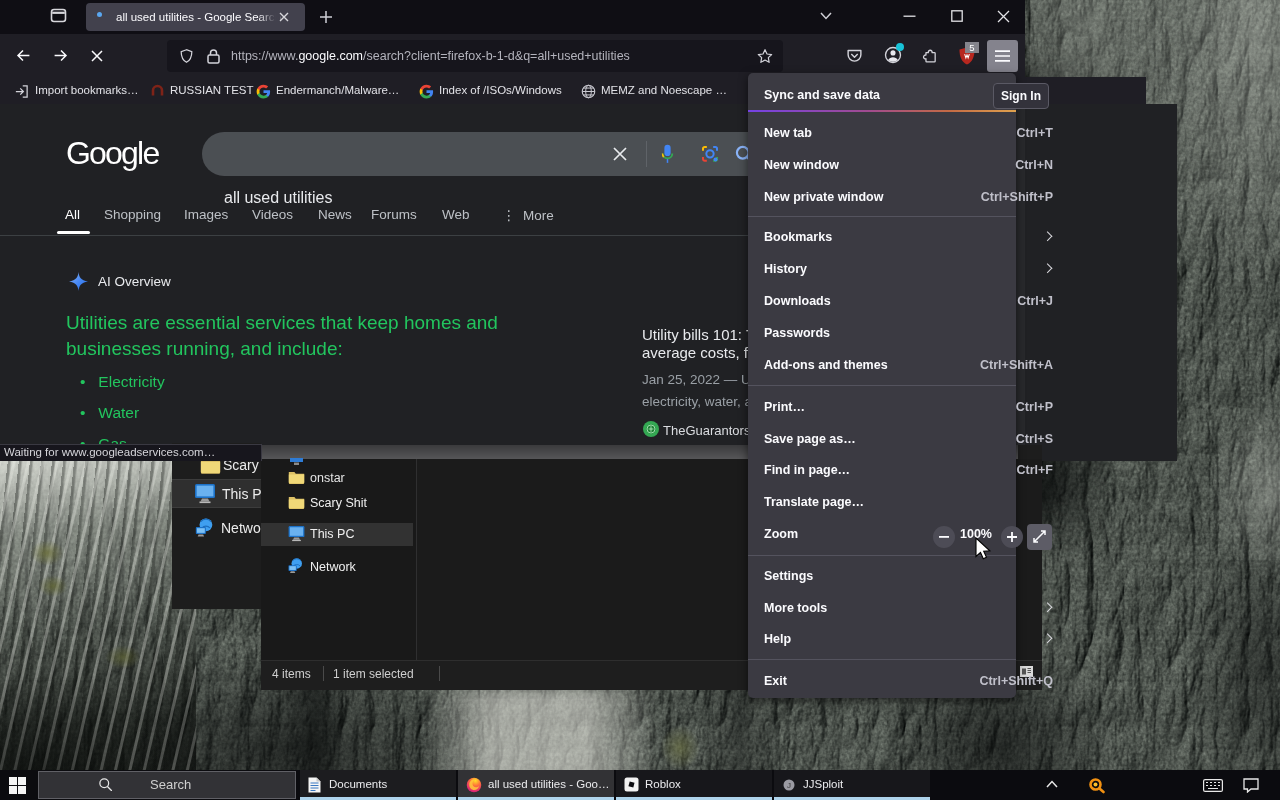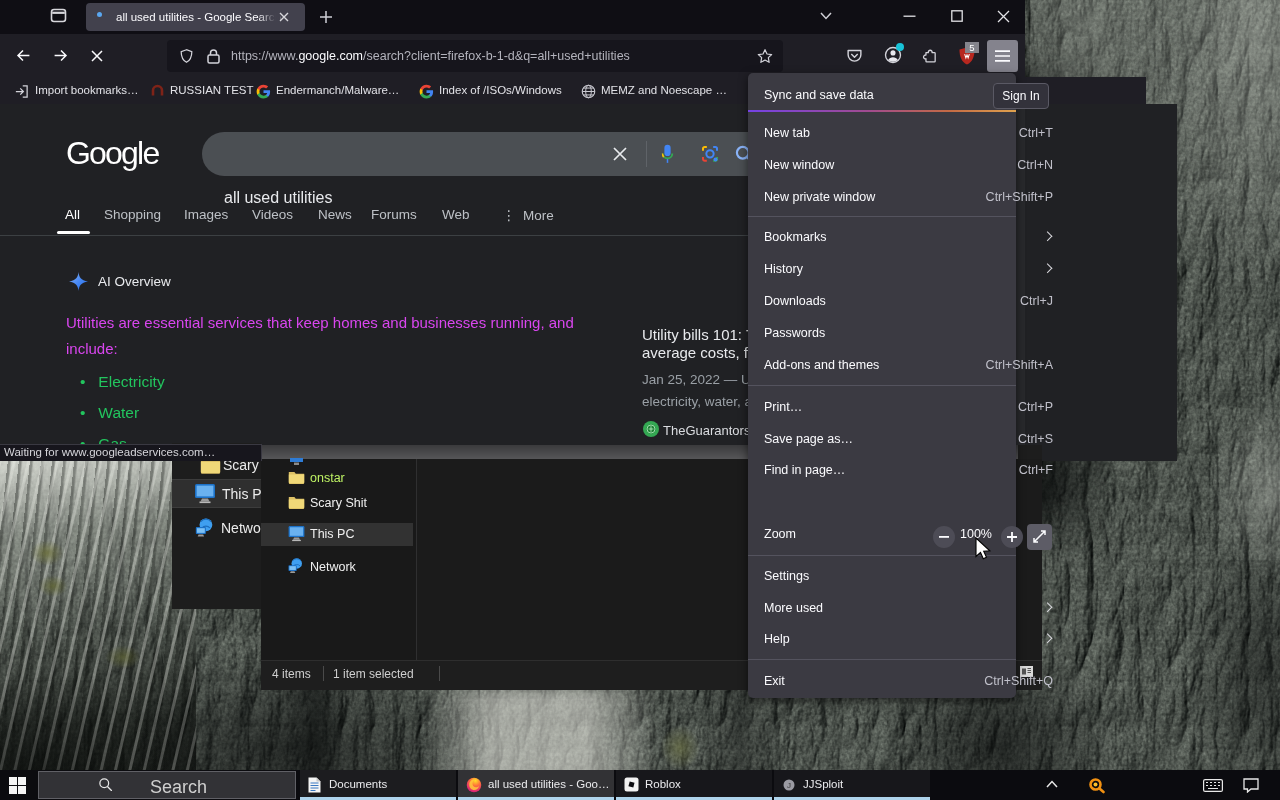--- a/index.html
+++ b/index.html
@@ -15,21 +15,21 @@
   #urlbar { position:absolute; left:167px; top:6px; width:616px; height:32px; background:#16151c; border-radius:4px; }
   #bmbar { position:absolute; left:0; top:77px; width:1146px; height:27px; background:#1f1e25; }
   .bm { position:absolute; top:5px; height:17px; color:#e2e2e7; font-size:11.5px; line-height:17px; white-space:nowrap; }
   #gpage { position:absolute; left:0; top:104px; width:1177px; height:357px; background:#202124; overflow:hidden; }
   .ico { position:absolute; }
   #rstrip { left:1016px; top:84px; width:26px; height:361px; background:#131314; z-index:5; }
   #bgexp { left:172px; top:443px; width:89px; height:166px; background:#1d1d1d; z-index:11; overflow:hidden; }
   #fexp { left:261px; top:445px; width:781px; height:245px; background:#191919; z-index:12; overflow:hidden; }
   #tooltip { left:0; top:444px; width:262px; height:17px; background:#17161d; border-top:1px solid #3a3942; border-right:1px solid #3a3942; color:#d5d5da; font-size:11.5px; line-height:15px; padding-left:4px; z-index:13; white-space:nowrap; overflow:hidden;}
   #ffmenu { left:748px; top:73px; width:268px; height:625px; background:#3b3a42; border-radius:5px; box-shadow:0 3px 10px rgba(0,0,0,.55); color:#fbfbfe; font-size:12.5px; z-index:20; }
-  .mrow { position:absolute; left:0; width:317px; height:32px; }
+  .mrow { position:absolute; left:0; width:317px; height:32px;font-weight:bold; }
   .mlabel { position:absolute; left:16px; top:50%; transform:translateY(-50%); white-space:nowrap; }
   .mkey { position:absolute; right:12px; top:50%; transform:translateY(-50%); color:#c0c0ca; }
   .mchev { position:absolute; right:14px; top:50%; width:7px; height:7px; border-top:1.4px solid #d9d9de; border-right:1.4px solid #d9d9de; transform:translateY(-60%) rotate(45deg); }
   .msep { position:absolute; left:0; width:268px; height:0; border-top:1px solid #54535e; }
   #taskbar { left:0; top:770px; width:1280px; height:30px; background:#0b0b0f; z-index:30; }
   .tbtn { position:absolute; top:0; height:30px; color:#ebebee; font-size:11.5px; }
   svg { display:block; }
 </style>
 </head>
 <body>
@@ -223,21 +223,21 @@
         <defs>
           <linearGradient id="aig" x1="0" y1="0" x2="1" y2="1">
             <stop offset="0" stop-color="#8ab4f8"></stop>
             <stop offset="0.55" stop-color="#4285f4"></stop>
             <stop offset="1" stop-color="#2b6de0"></stop>
           </linearGradient>
         </defs>
         <path fill="url(#aig)" d="M10 0 C10.6 5.6 12.4 8.6 20 10 C12.4 11.4 10.6 14.4 10 20 C9.4 14.4 7.6 11.4 0 10 C7.6 8.6 9.4 5.6 10 0 Z"></path>
       </svg>
     <div class="abs" style="left:98px;top:170px;font-size:13.5px;color:#e8eaed;">AI Overview</div>
-    <div class="abs" style="left:66px;top:206px;width:510px;font-size:15px;line-height:25.5px;color:#d946ef;">Utilities are essential services that keep homes and businesses running, and include:</div>
+    <div class="abs" style="left:66px;top:206px;width:510px;font-size:19px;line-height:25.5px;color:#22c55e;">Utilities are essential services that keep homes and businesses running, and include:</div>
     <div class="abs" style="left:80px;top:262px;font-size:15.5px;line-height:31px;color:#22c55e;">
       <div>•&nbsp;&nbsp;&nbsp;Electricity</div>
       <div>•&nbsp;&nbsp;&nbsp;Water</div>
       <div>•&nbsp;&nbsp;&nbsp;Gas</div>
     </div>
     <div class="abs" style="left:642px;top:222px;font-size:15px;color:#e8eaed;white-space:nowrap">Utility bills 101: Tips,</div>
     <div class="abs" style="left:642px;top:240px;font-size:15px;color:#e8eaed;white-space:nowrap">average costs, fees, and more</div>
     <div class="abs" style="left:642px;top:268px;font-size:13.5px;color:#9aa0a6;white-space:nowrap">Jan 25, 2022 — Utility bills commonly</div>
     <div class="abs" style="left:642px;top:290px;font-size:13.5px;color:#9aa0a6;white-space:nowrap">electricity, water, and gas. Average</div>
     <div class="abs" style="left:643px;top:317px;width:16px;height:16px;border-radius:50%;background:#34a853;"></div>
@@ -288,21 +288,21 @@
   <svg class="ico" style="left:29px;top:13px" width="13" height="7" viewBox="0 0 13 7">
       <rect x="0" y="0" width="13" height="4" fill="#2e7cd6"></rect>
       <rect x="4" y="4.5" width="5" height="2.5" fill="#8a8a8a"></rect>
     </svg>
   <div class="abs" style="left:27px;top:25px">
     <svg width="17" height="14" viewBox="0 0 24 20">
         <path d="M1 3 h8 l2 2.5 h12 v13 a1.5 1.5 0 0 1 -1.5 1.5 h-19 a1.5 1.5 0 0 1 -1.5 -1.5 Z" fill="#dcc065"></path>
         <path d="M1 6.5 h22 v11 a1.5 1.5 0 0 1 -1.5 1.5 h-19 a1.5 1.5 0 0 1 -1.5 -1.5 Z" fill="#f0d878"></path>
       </svg>
   </div>
-  <div class="abs" style="left:49px;top:26px;font-size:12.5px;color:#bef264">onstar</div>
+  <div class="abs" style="left:49px;top:26px;font-size:12.5px;color:#e5e5e5">onstar</div>
   <div class="abs" style="left:27px;top:50px">
     <svg width="17" height="14" viewBox="0 0 24 20">
         <path d="M1 3 h8 l2 2.5 h12 v13 a1.5 1.5 0 0 1 -1.5 1.5 h-19 a1.5 1.5 0 0 1 -1.5 -1.5 Z" fill="#dcc065"></path>
         <path d="M1 6.5 h22 v11 a1.5 1.5 0 0 1 -1.5 1.5 h-19 a1.5 1.5 0 0 1 -1.5 -1.5 Z" fill="#f0d878"></path>
       </svg>
   </div>
   <div class="abs" style="left:49px;top:51px;font-size:12.5px;color:#f0f0f0">Scary Shit</div>
   <div class="abs" style="left:0;top:78px;width:152px;height:23px;background:#323232"></div>
   <svg class="ico" style="left:26px;top:80px" width="19" height="17" viewBox="0 0 24 21">
       <rect x="2" y="1" width="20" height="14" rx="1.5" fill="#1c71c7"></rect>
@@ -381,20 +381,23 @@
       <span class="mkey">Ctrl+P</span>
     </div>
   <div class="mrow" style="top:350px">
       <span class="mlabel">Save page as…</span>
       <span class="mkey">Ctrl+S</span>
     </div>
   <div class="mrow" style="top:381px">
       <span class="mlabel">Find in page…</span>
       <span class="mkey">Ctrl+F</span>
     </div>
+  <div class="mrow" style="top:413px">
+      <span class="mlabel">Translate page…</span>
+    </div>
   <div class="mrow" style="top:445px">
       <span class="mlabel">Zoom</span>
     <div class="abs" style="right:110px;top:8px;width:22px;height:22px;border-radius:50%;background:#4d4c56"></div>
     <svg class="ico" style="right:116px;top:18px" width="10" height="2">
         <rect width="10" height="1.8" fill="#fbfbfe"></rect>
       </svg>
     <span class="abs" style="right:73px;top:50%;transform:translateY(-50%);color:#fbfbfe">100%</span>
     <div class="abs" style="right:42px;top:8px;width:22px;height:22px;border-radius:50%;background:#4d4c56"></div>
     <svg class="ico" style="right:48px;top:14px" width="10" height="10">
         <path d="M5 0 V10 M0 5 H10" stroke="#fbfbfe" stroke-width="1.8"></path>
@@ -402,21 +405,21 @@
     <div class="abs" style="right:13px;top:6px;width:25px;height:26px;border-radius:4px;background:#5d5c66"></div>
     <svg class="ico" style="right:19px;top:12px" width="13" height="13">
         <path d="M8 1 H12 V5 M12 1 L1 12 M1 8 V12 H5" stroke="#fbfbfe" stroke-width="1.5" fill="none"></path>
       </svg>
   </div>
   <div class="msep" style="top:482px"></div>
   <div class="mrow" style="top:487px">
       <span class="mlabel">Settings</span>
     </div>
   <div class="mrow" style="top:519px">
-      <span class="mlabel">More used</span>
+      <span class="mlabel">More tools</span>
       <span class="mchev"></span>
     </div>
   <div class="mrow" style="top:550px">
       <span class="mlabel">Help</span>
       <span class="mchev"></span>
     </div>
   <div class="msep" style="top:586px"></div>
   <div class="mrow" style="top:592px">
       <span class="mlabel">Exit</span>
       <span class="mkey">Ctrl+Shift+Q</span>
@@ -432,21 +435,21 @@
       <rect x="0" y="0" width="8" height="8" fill="#f5f5f5"></rect>
       <rect x="9" y="0" width="8" height="8" fill="#f5f5f5"></rect>
       <rect x="0" y="9" width="8" height="8" fill="#f5f5f5"></rect>
       <rect x="9" y="9" width="8" height="8" fill="#f5f5f5"></rect>
     </svg>
   <div class="abs" style="left:38px;top:1px;width:258px;height:28px;background:#323236;border:1px solid #606066;"></div>
   <svg class="ico" style="left:98px;top:7px;z-index:31" width="15" height="15" viewBox="0 0 24 24">
       <circle cx="10" cy="10" r="7" fill="none" stroke="#e8e8e8" stroke-width="2"></circle>
       <path d="M15.5 15.5 L21.5 21.5" stroke="#e8e8e8" stroke-width="2" stroke-linecap="round"></path>
     </svg>
-  <div class="abs" style="left:150px;top:7px;font-size:18px;color:#cfcfcf">Search</div>
+  <div class="abs" style="left:150px;top:7px;font-size:13px;color:#cfcfcf">Search</div>
   <div class="tbtn" style="left:300px;width:156px;background:rgba(255,255,255,0.07);border-bottom:3px solid #aed4ec">
     <svg class="ico" style="left:8px;top:7px" width="13" height="16" viewBox="0 0 13 16">
         <path d="M0.5 0.5 h8 l4 4 v11 h-12 Z" fill="#f5f5f5"></path>
         <path d="M8.5 0.5 l4 4 h-4 Z" fill="#c9c9c9"></path>
         <path d="M2.5 6 h8 M2.5 8.5 h8 M2.5 11 h8 M2.5 13.5 h5" stroke="#3a78c2" stroke-width="1"></path>
       </svg>
     <div class="abs" style="left:29px;top:8px">Documents</div>
   </div>
   <div class="tbtn" style="left:458px;width:156px;background:rgba(255,255,255,0.16);border-bottom:3px solid #aed4ec">
     <svg class="ico" style="left:8px;top:7px" width="16" height="16" viewBox="0 0 32 32">

